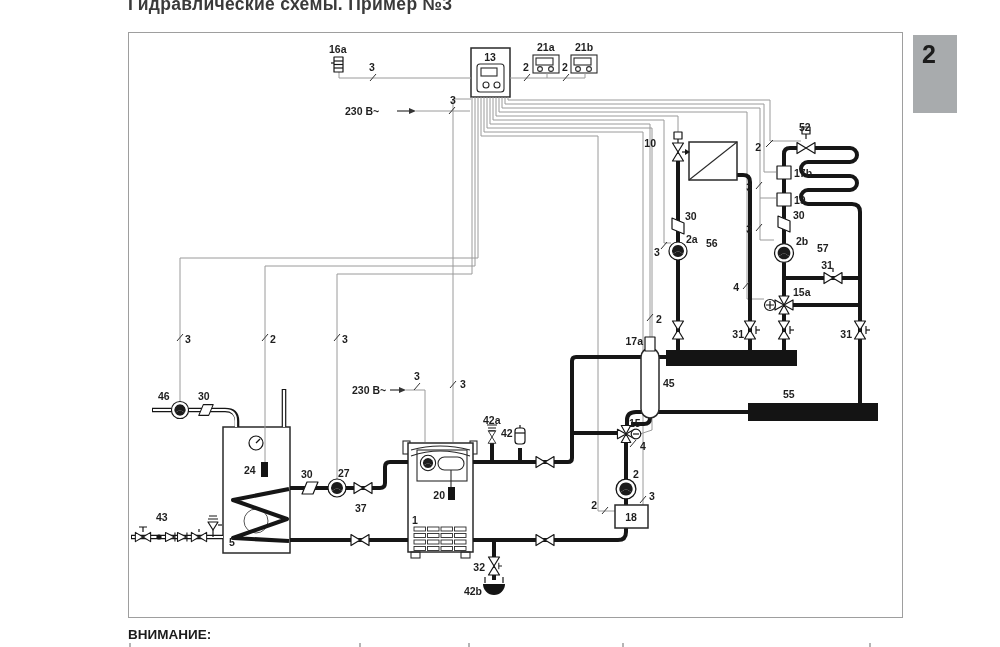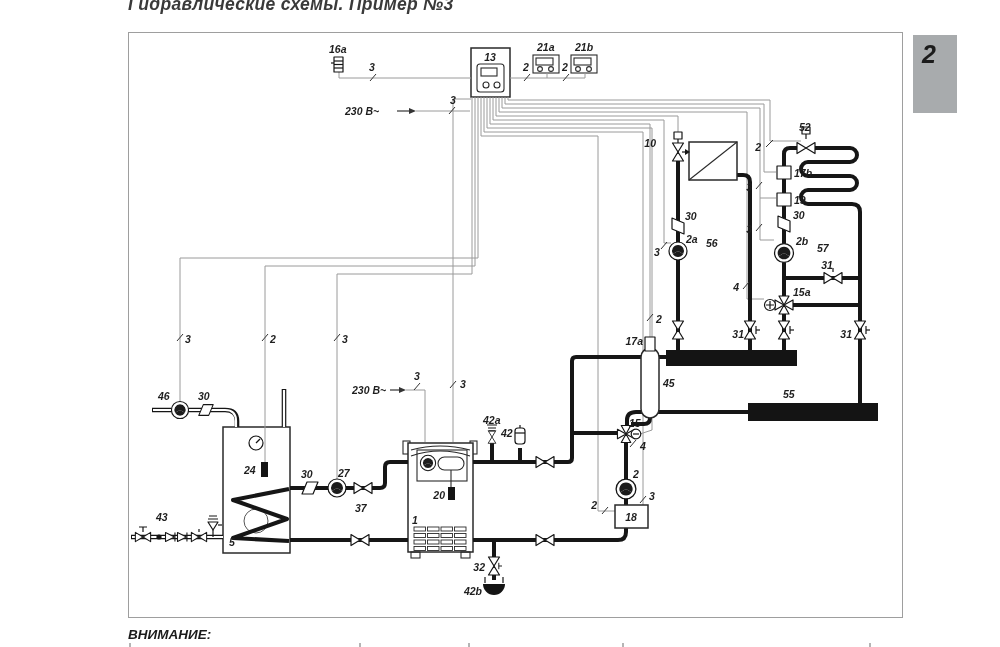--- a/index.html
+++ b/index.html
@@ -1,17 +1,17 @@
 <!DOCTYPE html>
 <html><head>
 <meta charset="utf-8">
 <style>
   html,body{margin:0;padding:0;background:#fff;}
   .stage{position:relative;width:1000px;height:647px;background:#fff;overflow:hidden;
-         font-family:"Liberation Sans",sans-serif;font-style:italic;}
+         font-family:"Liberation Sans",sans-serif;}
   svg text{font-family:"Liberation Sans",sans-serif;}
   .lbl{font-size:10.5px;font-weight:bold;fill:#1e1e1e;}
   .title{font-size:17.5px;font-weight:bold;fill:#3a3a3a;letter-spacing:.3px;}
   .attn{font-size:13.5px;font-weight:bold;fill:#1b1b1b;}
   .tabnum{font-size:25px;font-weight:bold;fill:#1c1c1c;}
   .wire{stroke:#9a9a9a;stroke-width:1;fill:none;}
   .sl{stroke:#333;stroke-width:1;}
   .pipe{stroke:#161616;stroke-width:4;fill:none;stroke-linejoin:round;}
   .pipeo{stroke:#161616;stroke-width:4.6;fill:none;stroke-linejoin:round;}
   .pipei{stroke:#ffffff;stroke-width:2.2;fill:none;stroke-linejoin:round;}

